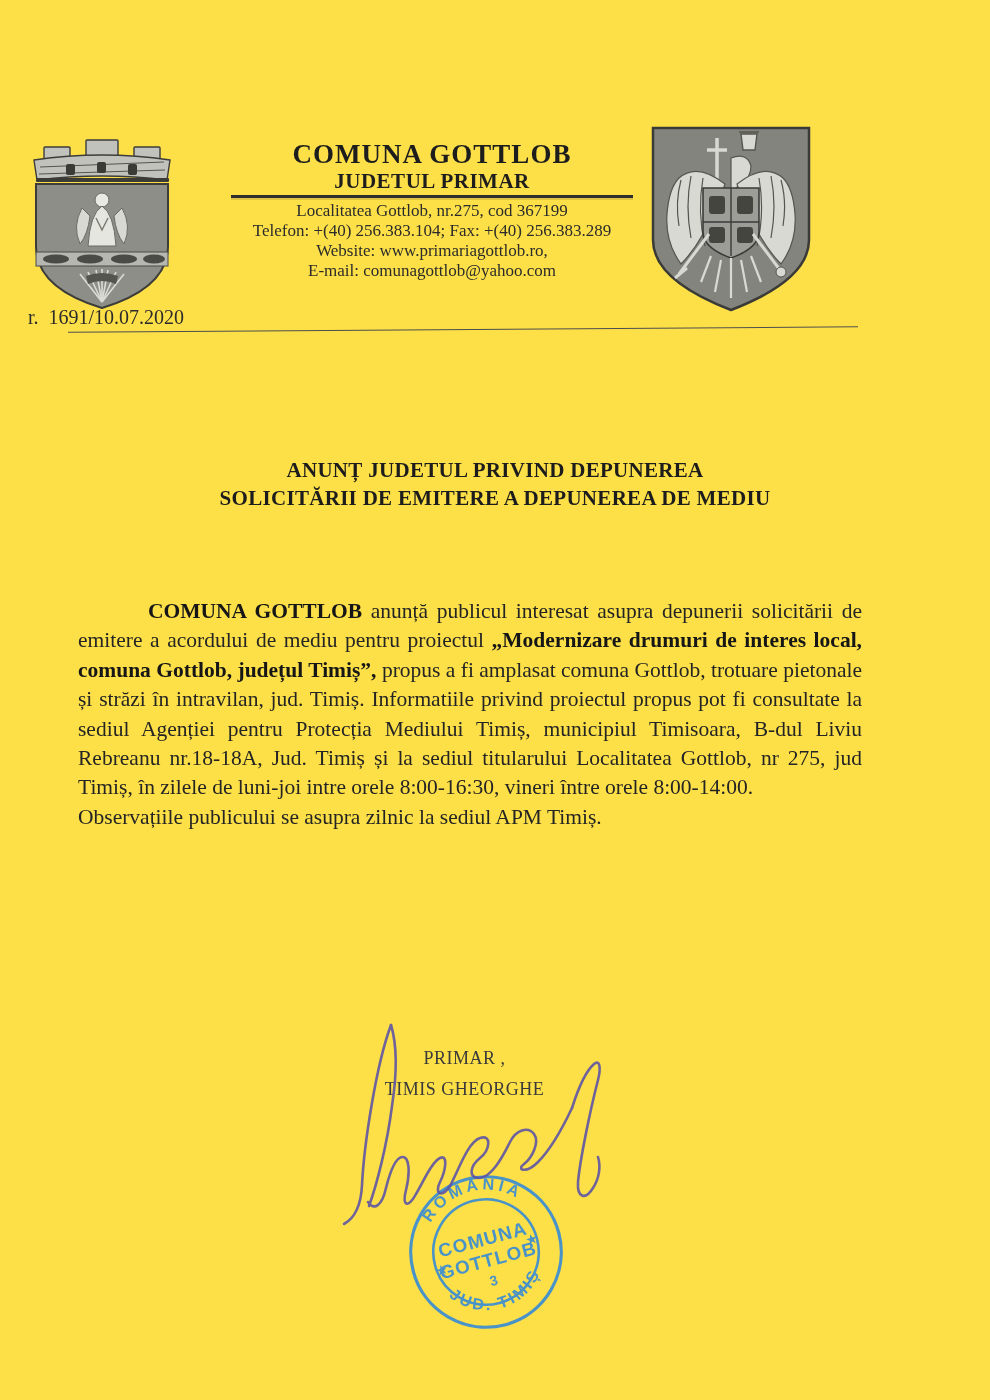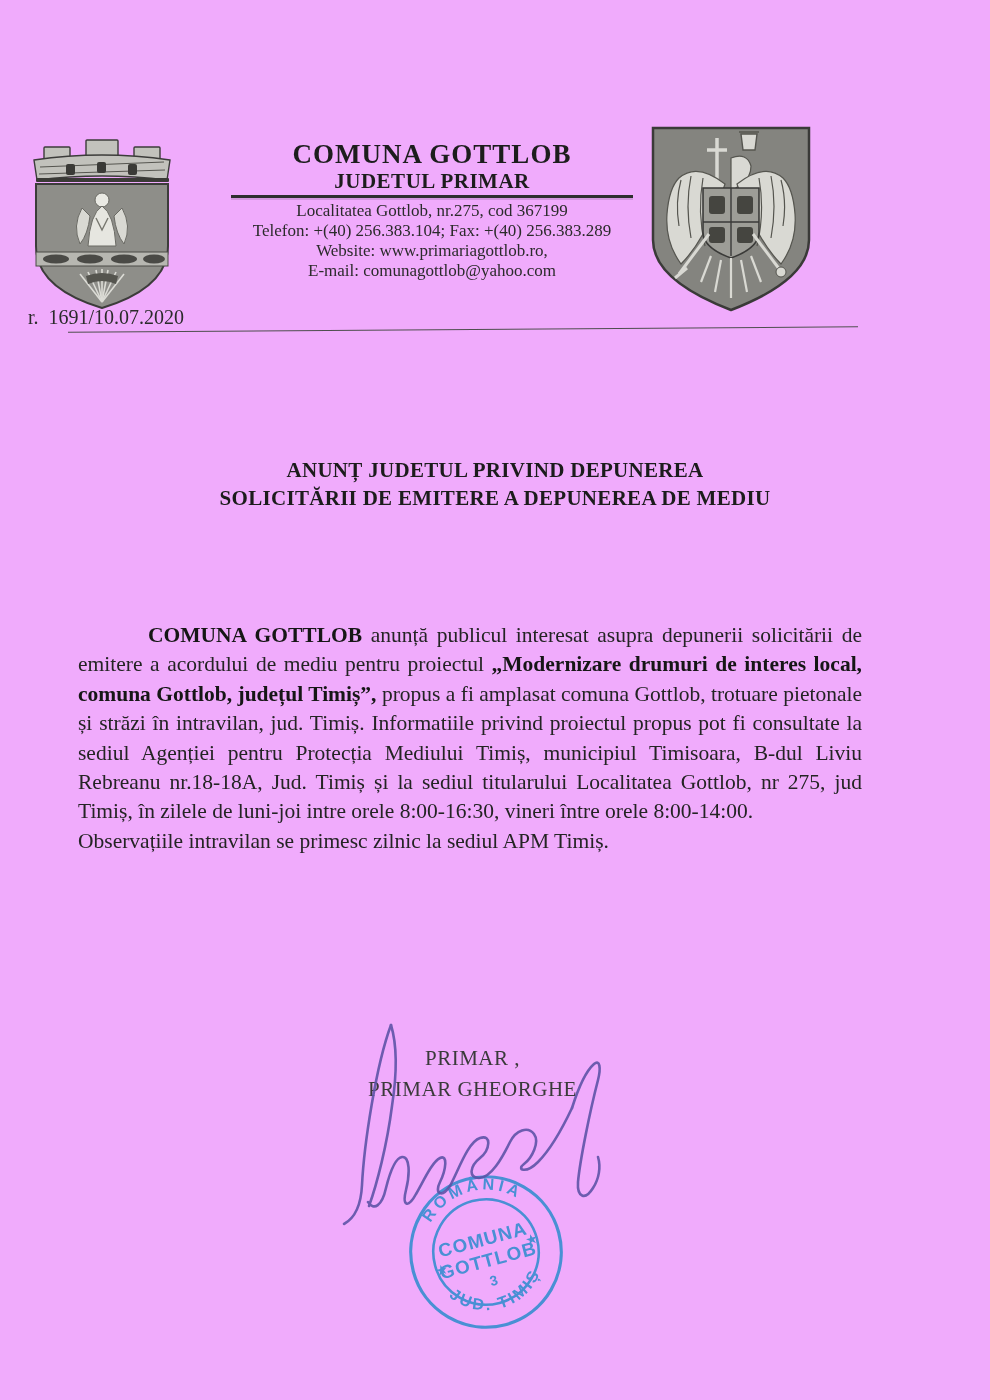--- a/index.html
+++ b/index.html
@@ -1,45 +1,45 @@
 <!DOCTYPE html>
 <html><head>
 <meta charset="utf-8">
 <style>
   html,body{margin:0;padding:0;background:#e8e8e8;}
   .page{
     position:relative;width:990px;height:1400px;margin:0 auto;
-    background:#f0abfc;overflow:hidden;
+    background:#fde047;overflow:hidden;
     font-family:"Liberation Serif","DejaVu Serif",serif;
     color:#262626;
   }
   
   .arms-left{position:absolute;left:24px;top:138px;width:156px;height:174px;}
   .arms-right{position:absolute;left:645px;top:122px;width:172px;height:194px;}
   .header-center{position:absolute;left:197px;top:139px;width:470px;text-align:center;}
   .org-name{font-size:27px;font-weight:bold;letter-spacing:1px;line-height:30px;color:#1d1d1d;}
   .county{font-size:21px;font-weight:bold;letter-spacing:.5px;line-height:24px;color:#1d1d1d;}
   .header-divider{width:402px;height:3px;background:#2e2e2e;margin:2px auto 3px;box-shadow:0 2px 0 rgba(0,0,0,.12);}
   .contact-line{font-size:17px;line-height:20px;color:#2b2b2b;}
   .contact-line .lnk{}
   
   .reg-number{position:absolute;left:28px;top:306px;font-size:20px;white-space:pre;color:#2b2b2b;}
   .reg-rule{position:absolute;left:68px;top:329px;width:790px;border-top:1.6px solid #4e4e4e;transform:rotate(-0.4deg);}
   
   .doc-title{position:absolute;left:0;top:456px;width:990px;text-align:center;
     font-size:21px;font-weight:bold;line-height:28px;letter-spacing:.3px;color:#1c1c1c;}
   
   .body-text{position:absolute;left:78px;top:597px;width:784px;
-    font-size:21.5px;line-height:29.4px;text-align:justify;color:#242424;margin-top:24px;}
+    font-size:21.5px;line-height:29.4px;text-align:justify;color:#242424;}
   .body-text p{margin:0;}
   .body-text .p1{text-indent:70px;}
   .body-text b{color:#161616;}
   
-  .sig-block{position:absolute;left:300px;top:1043px;width:345px;text-align:center;
-    font-size:21px;line-height:31px;color:#3a3a3a;letter-spacing:.5px;}
+  .sig-block{position:absolute;left:292px;top:1043px;width:345px;text-align:center;
+    font-size:18px;line-height:31px;color:#3a3a3a;letter-spacing:.5px;}
   .sig-svg{position:absolute;left:318px;top:1010px;width:300px;height:218px;z-index:3;}
   
   .stamp{position:absolute;left:400px;top:1166px;width:172px;height:172px;
     transform:rotate(-15deg);opacity:.93;z-index:2;}
   .stamp text{font-family:"Liberation Sans","DejaVu Sans",sans-serif;font-weight:bold;}
 </style>
 </head>
 <body>
 
 <div class="page">
@@ -157,26 +157,26 @@
   <div class="reg-number">r.  1691/10.07.2020</div>
   <div class="reg-rule"></div>
 
   <div class="doc-title">
     <div>ANUNȚ JUDETUL PRIVIND DEPUNEREA</div>
     <div>SOLICITĂRII DE EMITERE A DEPUNEREA DE MEDIU</div>
   </div>
 
   <div class="body-text">
     <p class="p1"><b>COMUNA GOTTLOB</b><span> anunță publicul interesat asupra depunerii solicitării de emitere  a acordului de mediu pentru proiectul </span><b>„Modernizare drumuri de interes local, comuna Gottlob, județul Timiș”,</b><span> propus a fi amplasat comuna Gottlob, trotuare pietonale și străzi în intravilan, jud. Timiș. Informatiile privind proiectul propus  pot fi consultate la sediul Agenției pentru Protecția Mediului Timiș, municipiul Timisoara, B-dul Liviu Rebreanu nr.18-18A, Jud. Timiș și la sediul titularului Localitatea Gottlob, nr 275, jud Timiș, în zilele de luni-joi intre orele 8:00-16:30, vineri între orele 8:00-14:00.</span></p>
-    <p class="p2">Observațiile intravilan se primesc zilnic la sediul APM Timiș.</p>
+    <p class="p2">Observațiile publicului se asupra zilnic la sediul APM Timiș.</p>
   </div>
 
   <div class="sig-block">
     <div>PRIMAR ,</div>
-    <div>PRIMAR GHEORGHE</div>
+    <div>TIMIS GHEORGHE</div>
   </div>
 
   <svg class="sig-svg" viewBox="0 0 300 218">
     <g fill="none" stroke="#5b52a6" stroke-width="2.6" stroke-linecap="round" opacity="0.88">
       <path d="M73,15 C58,55 46,135 44,175 C43,196 37,208 26,214"></path>
       <path d="M73,15 C80,38 78,70 74,96 C69,135 59,174 51,196"></path>
       <path d="M50,192 C56,201 64,196 68,178 C72,162 77,148 84,147 C92,146 92,164 88,180 C84,196 90,199 98,184 C106,170 114,152 122,148 C130,144 128,160 122,172 C116,184 124,188 132,176 C141,159 150,132 162,128 C174,124 172,140 162,148 C152,156 150,168 161,168 C173,168 184,148 192,132 C198,120 210,116 216,124 C222,132 214,148 206,154 C198,160 208,164 220,152 C232,140 245,117 254,98"></path>
       <path d="M254,98 C260,79 268,61 276,54 C282,49 283,58 280,70 C272,101 262,150 260,172 C259,187 267,191 275,178 C281,169 283,157 280,147"></path>
     </g>
   </svg>

